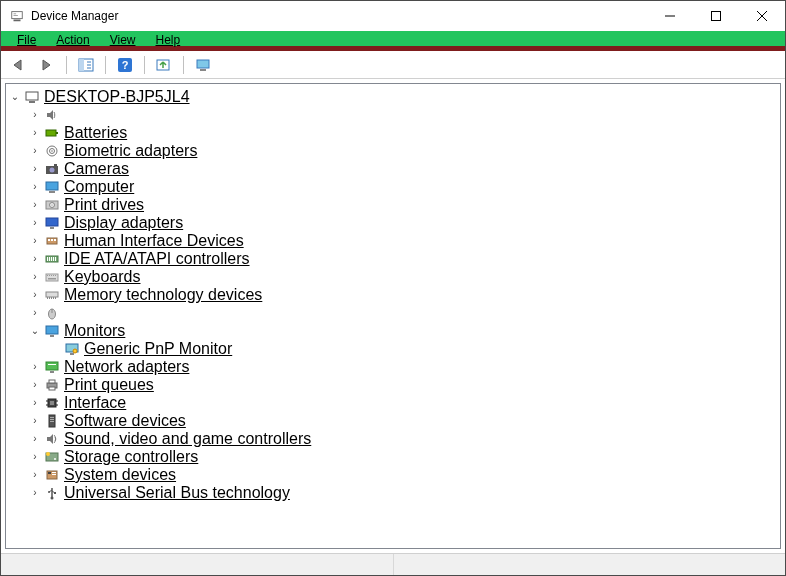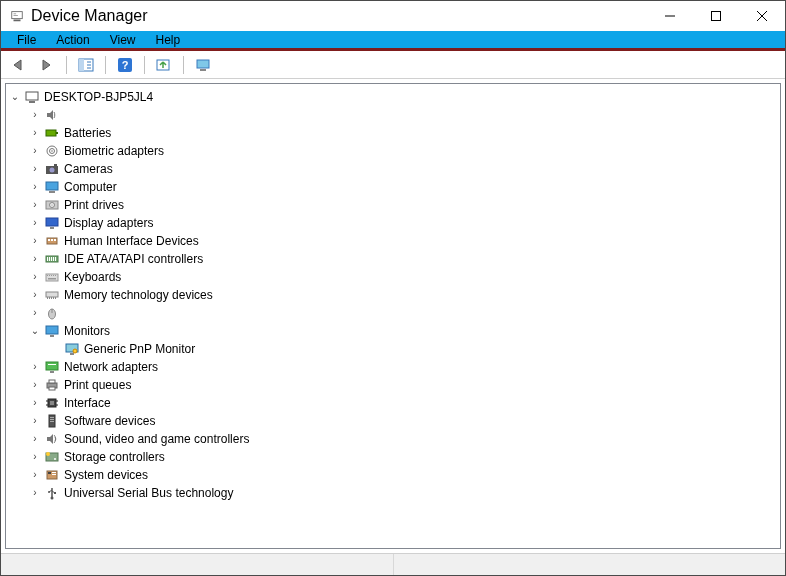--- a/index.html
+++ b/index.html
@@ -1,37 +1,37 @@
 <!DOCTYPE html>
 <html><head>
 <meta charset="utf-8">
 <style>
   * { box-sizing: border-box; margin: 0; padding: 0; }
   body { font-family: "Segoe UI", Tahoma, sans-serif; font-size: 12px; background: #fff; width: 786px; height: 576px; overflow: hidden; }
   .window { width: 786px; height: 576px; border: 1px solid #4a4a4a; background: #fff; display: flex; flex-direction: column; }
   .titlebar { display: flex; align-items: center; height: 30px; padding-left: 8px; background: #fff; }
   .titlebar .title-icon { width: 16px; height: 16px; margin-right: 6px; display:flex; align-items:center; justify-content:center; }
-  .titlebar .title-text { flex: 1; font-size: 16px; }
+  .titlebar .title-text { flex: 1; font-size: 12px; }
   .winbtns { display: flex; height: 100%; }
   .winbtn { width: 46px; height: 100%; display: flex; align-items: center; justify-content: center; font-size: 14px; cursor: default; }
   .winbtn.close { font-size: 16px; }
-  .menubar { display: flex; height: 20px; padding: 0 6px; background: #0ea5e9; border-bottom: 3px solid #7f1d1d; }
+  .menubar { display: flex; height: 20px; padding: 0 6px; background: #22c55e; border-bottom: 5px solid #7f1d1d; text-decoration: underline; }
   .menuitem { padding: 2px 10px; font-size: 12px; cursor: default; }
   .toolbar { display: flex; align-items: center; height: 28px; padding: 2px 6px; background: #fff; border-bottom: 1px solid #d0d0d0; gap: 4px; }
   .tbtn { width: 24px; height: 22px; display: flex; align-items: center; justify-content: center; border: 1px solid transparent; cursor: default; }
   .tbtn svg { display:block; }
   .toolbar .sep { width: 1px; height: 18px; background: #c0c0c0; margin: 0 3px; }
   .content { flex: 1; margin: 4px; border: 1px solid #828790; background: #fff; overflow: auto; padding: 4px 2px; }
   .tree ul { list-style: none; }
   .tree li { white-space: nowrap; }
   .row { display: flex; align-items: center; height: 18px; line-height: 18px; }
   .toggle { width: 14px; text-align: center; color: #444; font-size: 10px; cursor: default; user-select:none;}
   .icon { width: 16px; height: 16px; margin: 0 4px 0 2px; display:flex; align-items:center; justify-content:center; }
   .icon svg { display:block; }
-  .label { font-size: 12px; cursor: default; }
+  .label { font-size: 16px; cursor: default; text-decoration: underline; }
   .children { padding-left: 20px; }
   .statusbar { height: 22px; border-top: 1px solid #d0d0d0; background: #f0f0f0; display:flex; }
   .statusbar .cell { flex:1; border-right:1px solid #d8d8d8; }
   .statusbar .cell:last-child{border-right:none;}
 </style>
 </head>
 <body>
 
 <div class="window">
 

